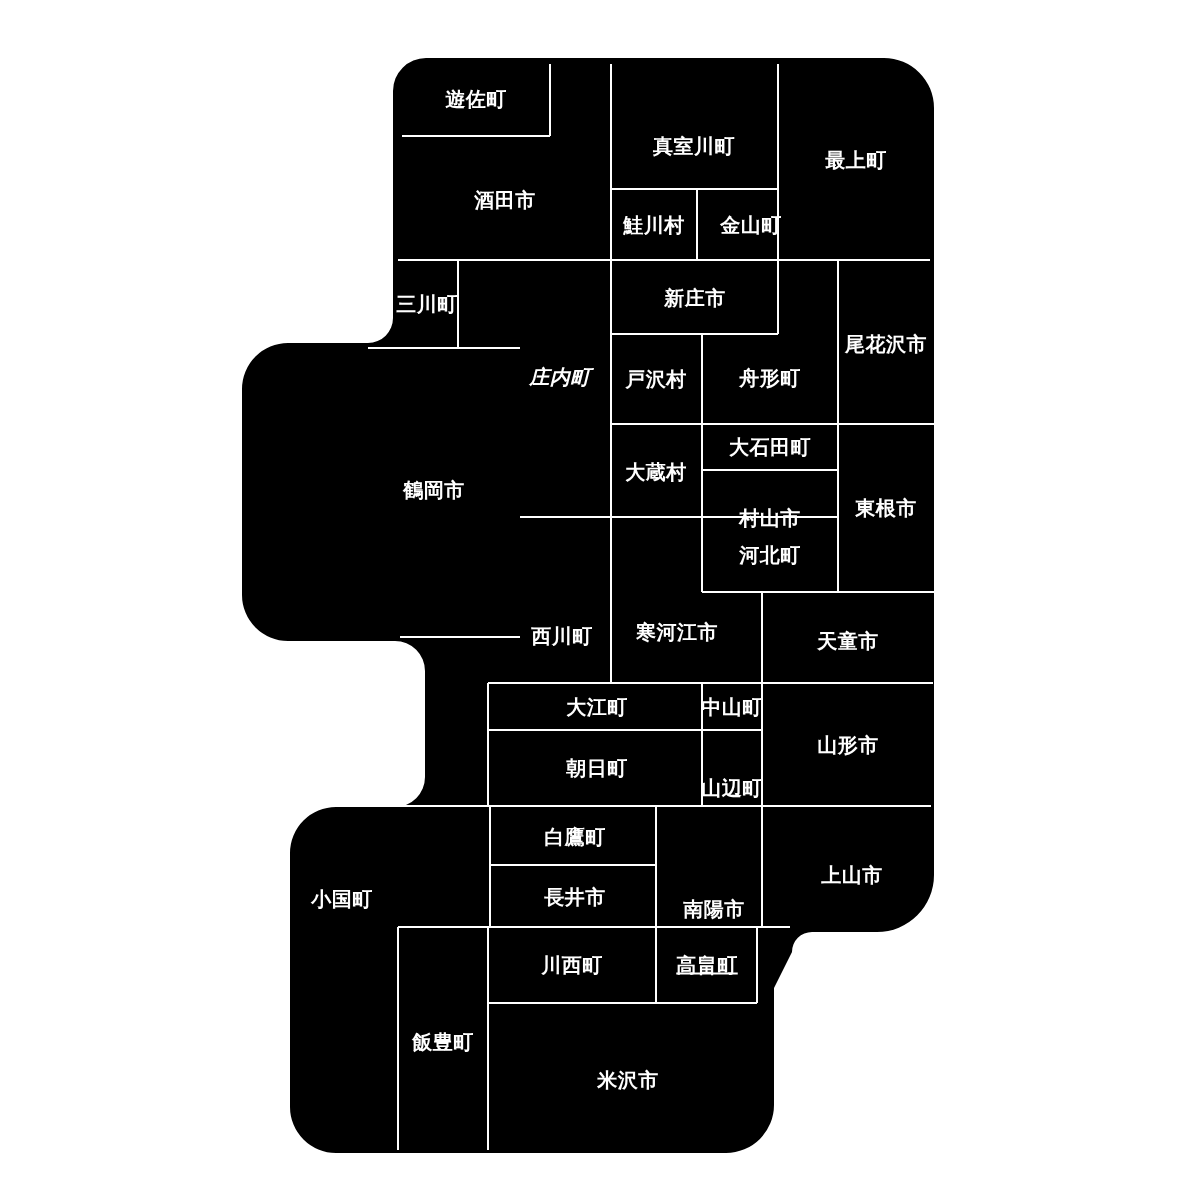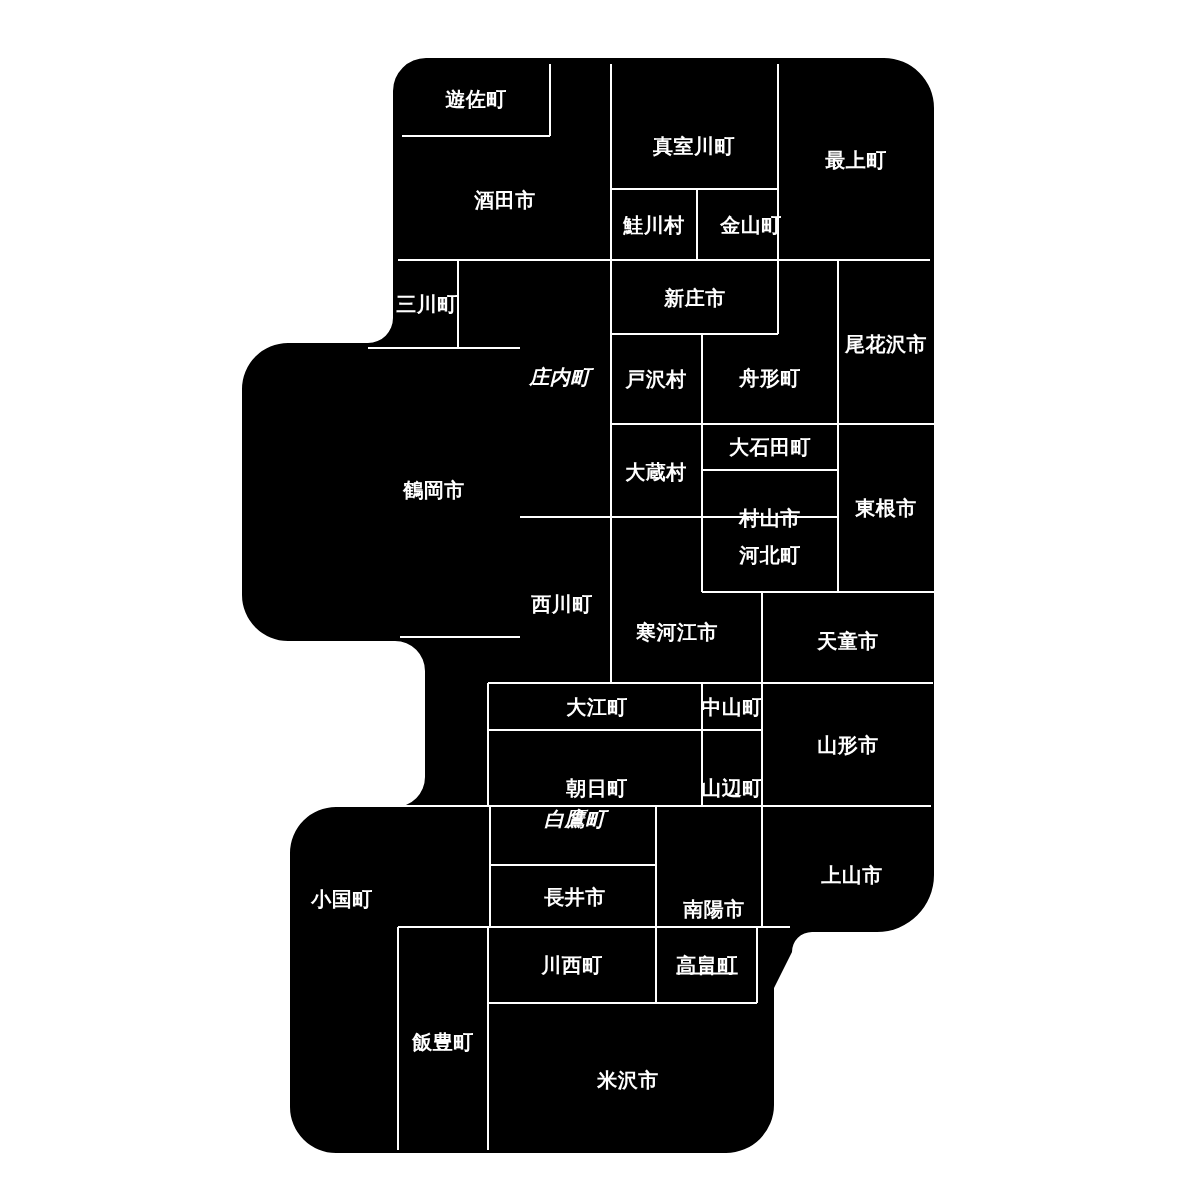--- a/index.html
+++ b/index.html
@@ -133,29 +133,29 @@
       <div class="region-label" style="left: 695px; top: 298px;">新庄市</div>
       <div class="region-label" style="left: 656px; top: 379px;">戸沢村</div>
       <div class="region-label" style="left: 770px; top: 378px;">舟形町</div>
       <div class="region-label" style="left: 886px; top: 344px;">尾花沢市</div>
       <div class="region-label" style="left: 410px; top: 490px; margin-left: 24px;">鶴岡市</div>
       <div class="region-label" style="left: 656px; top: 472px;">大蔵村</div>
       <div class="region-label" style="left: 770px; top: 447px;">大石田町</div>
       <div class="region-label" style="left: 770px; top: 518px;">村山市</div>
       <div class="region-label" style="left: 886px; top: 508px;">東根市</div>
       <div class="region-label" style="left: 770px; top: 555px;">河北町</div>
-      <div class="region-label" style="left: 562px; top: 604px;">西川町</div>
+      <div class="region-label" style="left: 562px; top: 636px;">西川町</div>
       <div class="region-label" style="left: 677px; top: 632px;">寒河江市</div>
       <div class="region-label" style="left: 848px; top: 641px;">天童市</div>
       <div class="region-label" style="left: 597px; top: 707px;">大江町</div>
       <div class="region-label" style="left: 732px; top: 707px;">中山町</div>
-      <div class="region-label" style="left: 597px; top: 768px; margin-top: 20px;">朝日町</div>
+      <div class="region-label" style="left: 597px; top: 768px;">朝日町</div>
       <div class="region-label" style="left: 732px; top: 768px; margin-top: 20px;">山辺町</div>
       <div class="region-label" style="left: 848px; top: 745px;">山形市</div>
-      <div class="region-label" style="left: 575px; top: 819px; font-style: italic;">白鷹町</div>
+      <div class="region-label" style="left: 575px; top: 837px;">白鷹町</div>
       <div class="region-label" style="left: 575px; top: 897px;">長井市</div>
       <div class="region-label" style="left: 714px; top: 869px; margin-top: 40px;">南陽市</div>
       <div class="region-label" style="left: 852px; top: 866px; margin-top: 9px;">上山市</div>
       <div class="region-label" style="left: 342px; top: 899px;">小国町</div>
       <div class="region-label" style="left: 443px; top: 1042px;">飯豊町</div>
       <div class="region-label" style="left: 572px; top: 965px;">川西町</div>
       <div class="region-label" style="left: 707px; top: 965px; text-decoration: underline;">高畠町</div>
       <div class="region-label" style="left: 628px; top: 1080px;">米沢市</div>
     </div>
 

